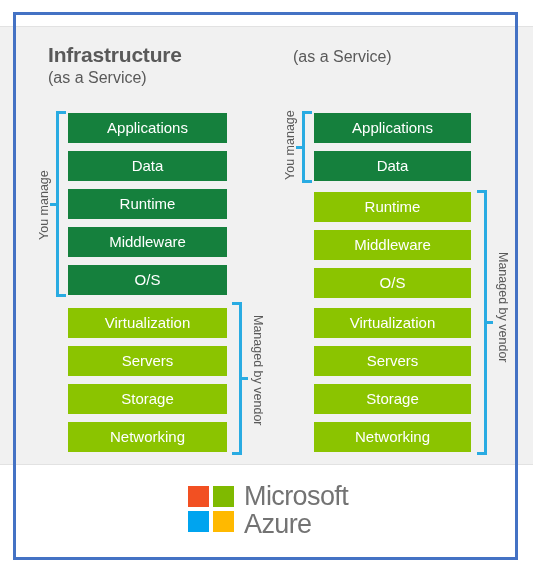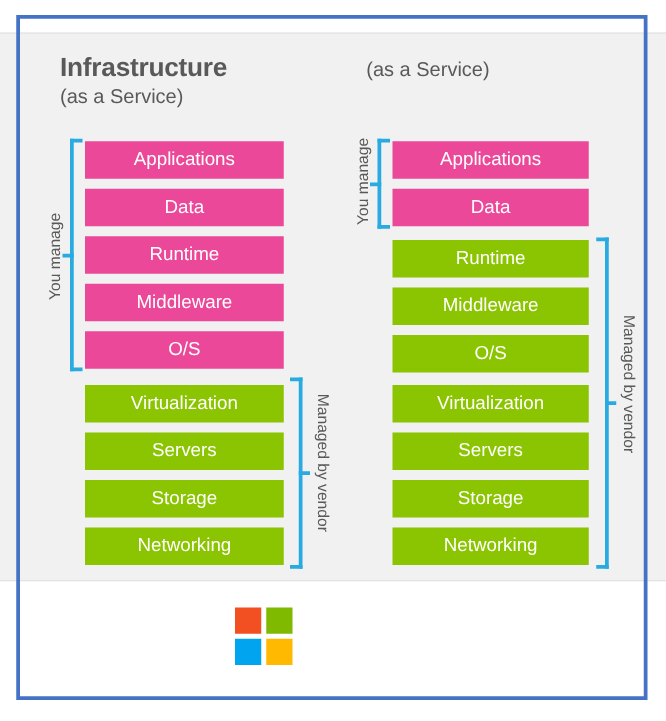--- a/index.html
+++ b/index.html
@@ -62,21 +62,21 @@
   .svc-box {
     position: absolute;
     height: 30px;
     line-height: 30px;
     text-align: center;
     color: #ffffff;
     font-size: 15px;
     white-space: nowrap;
     box-sizing: border-box;
   }
-  .svc-box.orange { background: #ec4899; }
+  .svc-box.orange { background: #15803d; }
   .svc-box.green  { background: #8bc400; }
 
   
   .vlabel {
     position: absolute;
     color: #595959;
     font-size: 12.5px;
     white-space: nowrap;
     transform-origin: 0 0;
   }
@@ -207,13 +207,17 @@
 </div>
 <div class="vlabel down" style="left:510px; top:252px;">Managed by vendor</div>
 
 <div id="azure-logo">
   <div id="logo-squares">
     <i id="sq-red"></i>
     <i id="sq-green"></i>
     <i id="sq-blue"></i>
     <i id="sq-yellow"></i>
   </div>
+  <div id="logo-wordmark">
+    <span>Microsoft</span>
+    <span>Azure</span>
+  </div>
 </div>
 
 </body></html>

